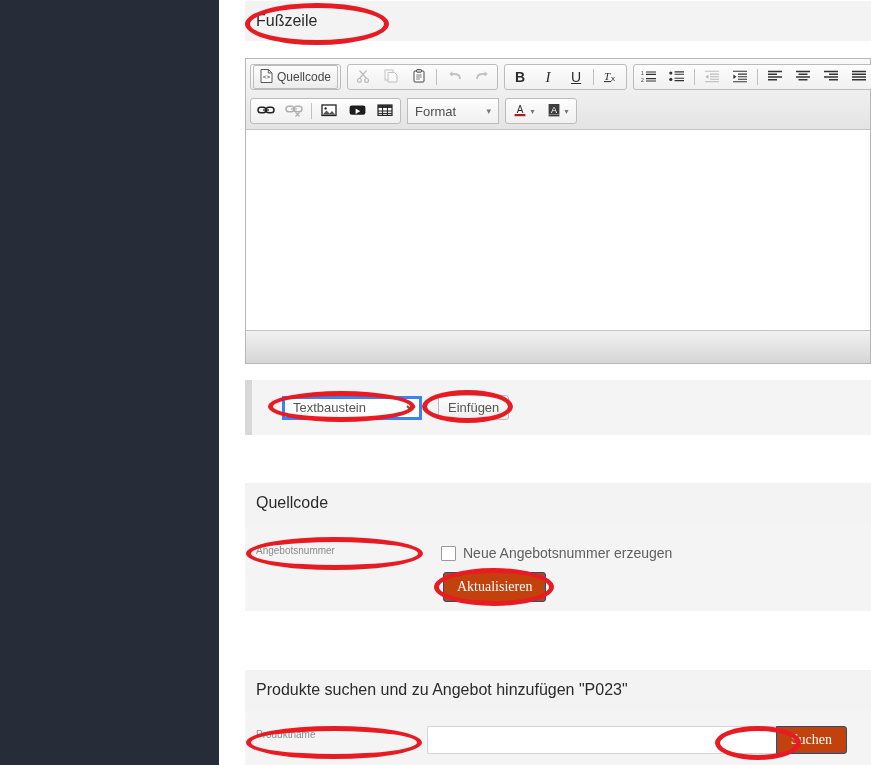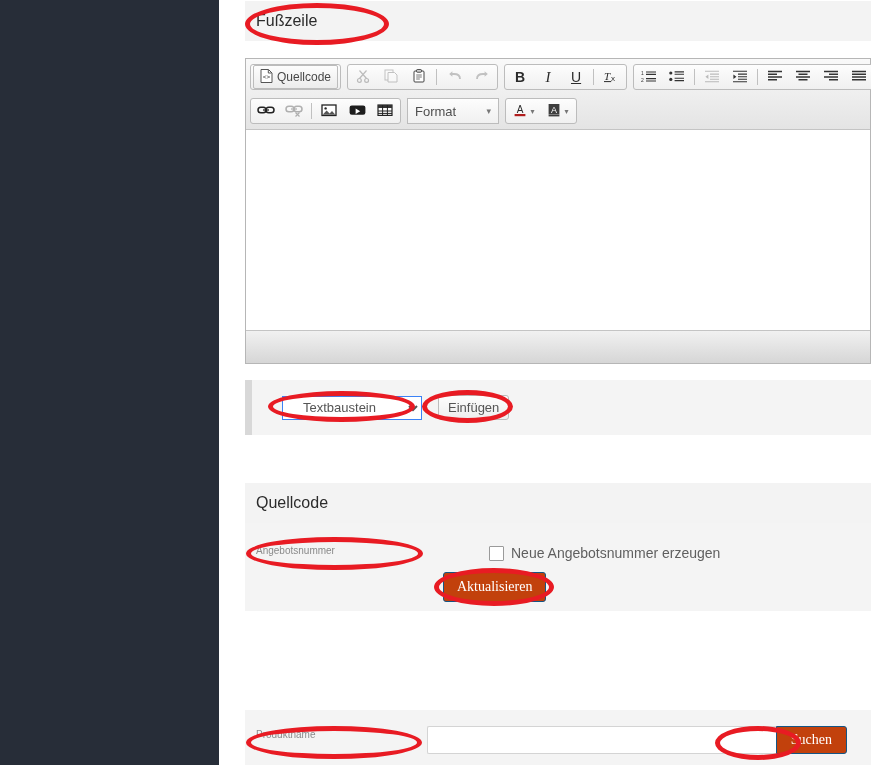--- a/index.html
+++ b/index.html
@@ -106,41 +106,41 @@
     border-left: 7px solid #d8d8d8;
     box-sizing:border-box;
     display:flex; align-items:center;
     padding-left: 30px;
     gap: 16px;
   }
   select.nice {
     width: 140px; height: 24px;
     font-size: 13px; color:#555;
     font-family:"Liberation Sans", sans-serif;
-    border:1px solid #3b82f6;
+    border:3px solid #3b82f6;
     background:#fff;
-    padding-left:16px;
+    padding-left:4px;
   }
   .btn-default {
     height: 25px; padding: 0 9px;
     font-size: 13px; color:#555;
     background: linear-gradient(to bottom,#fdfdfd 0%,#eeeeee 100%);
     border:1px solid #bcbcbc; border-radius:3px;
     font-family:"Liberation Sans", sans-serif;
     cursor:pointer;
   }
 
   
   .form-row { position:absolute; left:0; width:626px; }
   .form-label {
     position:absolute;
     font-size: 10px; color:#8a8a8a;
     font-family:"Liberation Sans", sans-serif;
   }
-  .chk-line { display:flex; align-items:center; gap:7px;margin-left:48px; }
+  .chk-line { display:flex; align-items:center; gap:7px; }
   .chk-box {
     width:13px; height:13px;
     border:1px solid #9a9a9a; background:#fff;
     border-radius:1px; flex:none;
   }
   .chk-label { font-size:14px; color:#5f5f5f; white-space:nowrap; }
 
   .btn-primary {
     background:#c2410c;
     color:#fff;
@@ -452,20 +452,23 @@
       <div class="form-label" style="left:11px;top:22px;">Angebotsnummer</div>
 
       <div class="chk-line" style="position:absolute;left:196px;top:22px;">
         <span class="chk-box"></span>
         <span class="chk-label">Neue Angebotsnummer erzeugen</span>
       </div>
 
       <button class="btn-primary" style="position:absolute;left:198px;top:49px;">Aktualisieren</button>
     </div>
 
+    <div class="section-head" style="position:absolute;left:0;top:670px;width:626px;">
+      <span>Produkte suchen und zu Angebot hinzufügen "P023"</span>
+    </div>
 
     <div class="form-row" style="top:710px;height:55px;background:#f4f4f4;">
       <div class="form-label" style="left:11px;top:19px;">Produktname</div>
 
       <div class="input-group" style="position:absolute;left:182px;top:16px;width:420px;">
         <input type="text" placeholder="" style="">
         <button class="btn-primary">Suchen</button>
       </div>
     </div>
 

